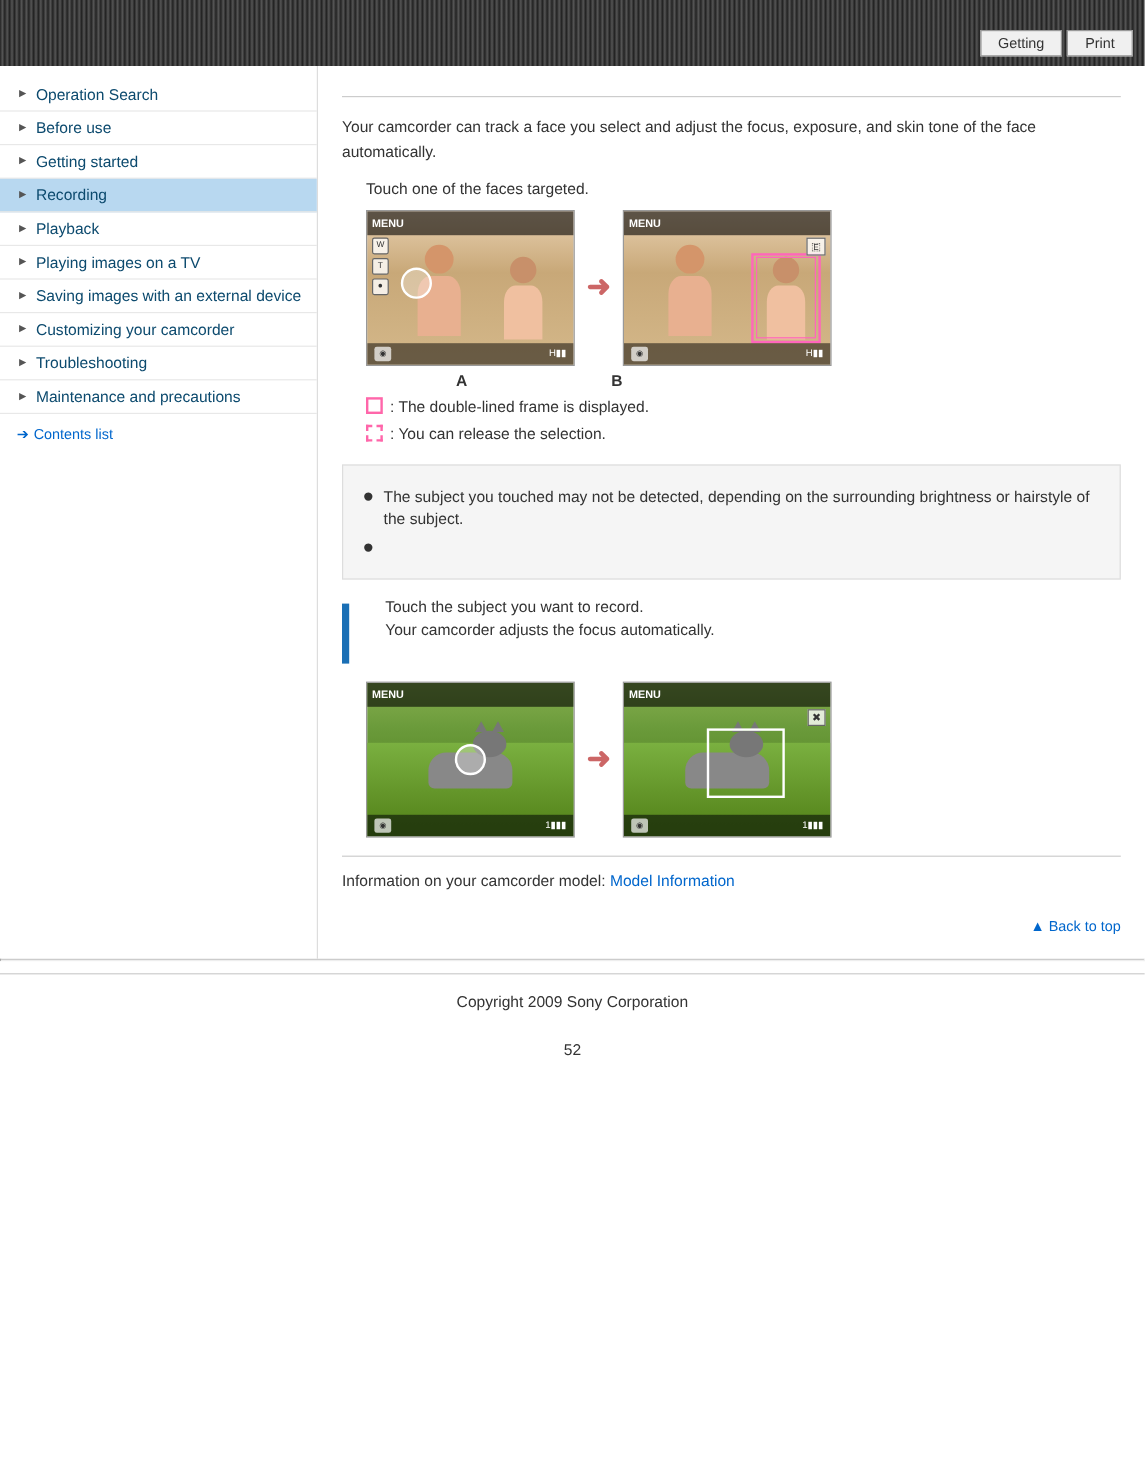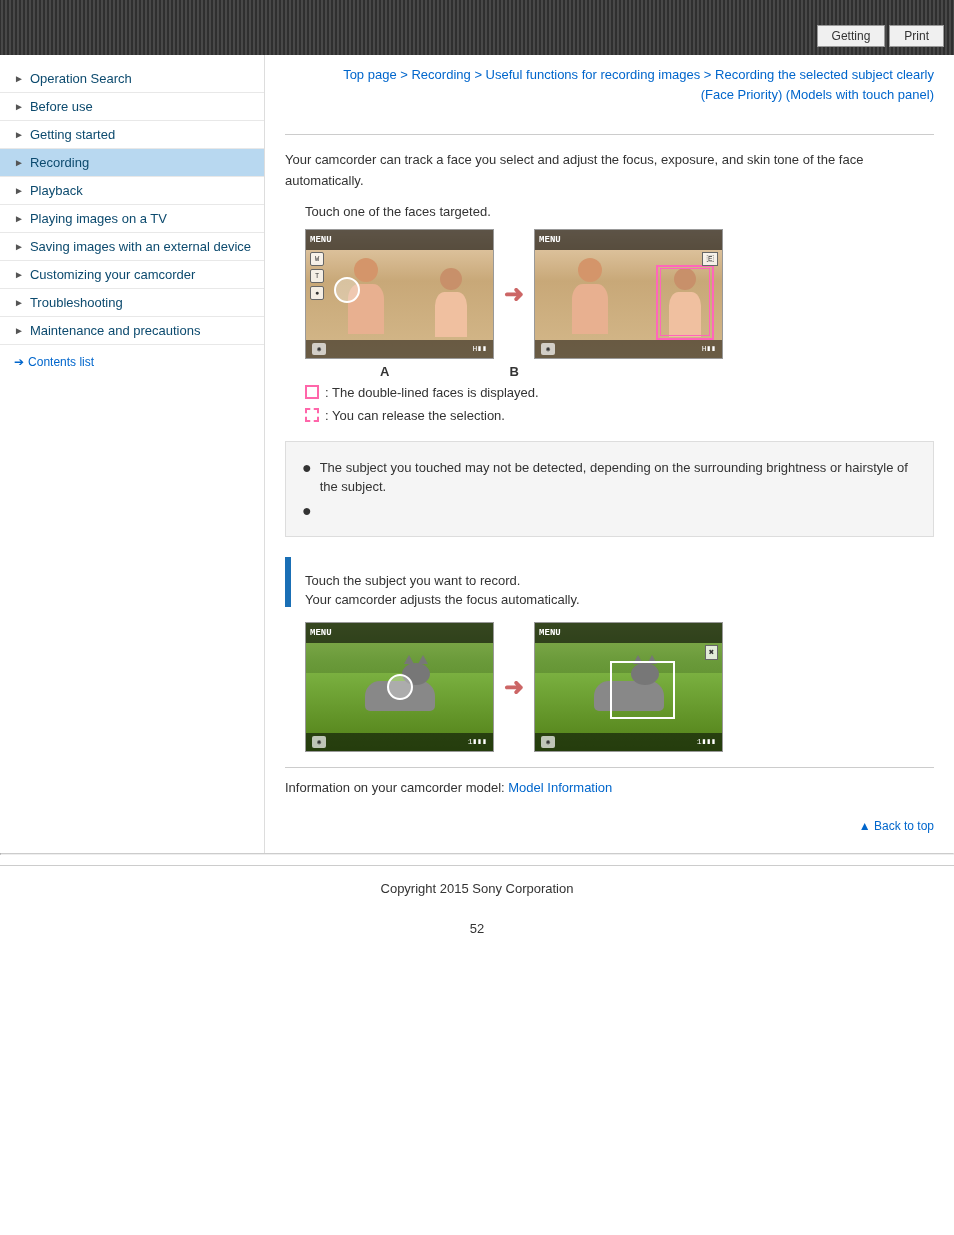--- a/index.html
+++ b/index.html
@@ -108,27 +108,26 @@
     }
 
     
     .images-row {
       display: flex;
       align-items: center;
       gap: 10px;
       margin: 10px 0 5px 20px;
     }
     .camcorder-img {
-      width: 189px;
+      width: 174px;
       height: 130px;
       background: #bbb;
       border: 1px solid #999;
       position: relative;
       overflow: hidden;
-      font-family: Liberation Mono, monospace;
     }
     .arrow-between {
       font-size: 24px;
       color: #c66;
       font-weight: bold;
     }
     .img-labels {
       display: flex;
       gap: 10px;
       margin-left: 20px;
@@ -306,23 +305,24 @@
       right: 4px;
       background: rgba(255,255,255,0.8);
       border: 1px solid #666;
       padding: 1px 3px;
       font-size: 9px;
       color: #333;
     }
 
     .section-with-accent {
       display: flex;
-      align-items: flex-end;
+      align-items: flex-start;
       margin: 15px 0 8px 0;
       min-height: 50px;
+      gap: 16px;
     }
   </style>
 </head>
 <body>
 
 <div class="header">
   <div class="header-buttons">
     <button class="header-btn">Getting</button>
     <button class="header-btn">Print</button>
   </div>
@@ -372,30 +372,20 @@
       <span class="sidebar-label">Maintenance and precautions</span>
     </div>
     <div class="sidebar-contents-link">
       <span class="arrow-icon">➔</span>
       <span>Contents list</span>
     </div>
   </div>
 
   <div class="content">
 
-    <div class="breadcrumb">
-      <a href="#">Top page</a>
-      <span> &gt; </span>
-      <a href="#">Recording</a>
-      <span> &gt; </span>
-      <a href="#">Useful functions for recording images</a>
-      <span> &gt; </span>
-      <a href="#">Recording the selected subject clearly</a><br>
-      <span>(Face Priority) (Models with touch panel)</span>
-    </div>
 
     <hr class="divider">
 
     <p class="body-text">Your camcorder can track a face you select and adjust the focus, exposure, and skin tone of the face automatically.</p>
 
     <p class="touch-instruction">Touch one of the faces targeted.</p>
 
     <div class="images-row">
 
       <div class="camcorder-img img-a">
@@ -458,21 +448,21 @@
       </div>
     </div>
 
     <div class="img-labels">
       <span class="img-label-a">A</span>
       <span class="img-label-b">B</span>
     </div>
 
     <div class="caption-line">
       <span class="caption-icon"></span>
-      <span>: The double-lined faces is displayed.</span>
+      <span>: The double-lined frame is displayed.</span>
     </div>
     <div class="caption-line">
       <span class="caption-icon dashed"></span>
       <span>: You can release the selection.</span>
     </div>
 
     <div class="note-box">
       <div class="note-item">
         <span class="bullet">●</span>
         <span>The subject you touched may not be detected, depending on the surrounding brightness or hairstyle of the subject.</span>
@@ -554,16 +544,16 @@
         <a href="#">▲ Back to top</a>
       </div>
     </div>
 
   </div>
 </div>
 
 <hr style="margin:0; border-top:1px solid #ccc;">
 
 <div class="footer">
-  <span>Copyright 2015 Sony Corporation</span>
+  <span>Copyright 2009 Sony Corporation</span>
 </div>
 
 <div class="page-number">52</div>
 
 </body></html>

